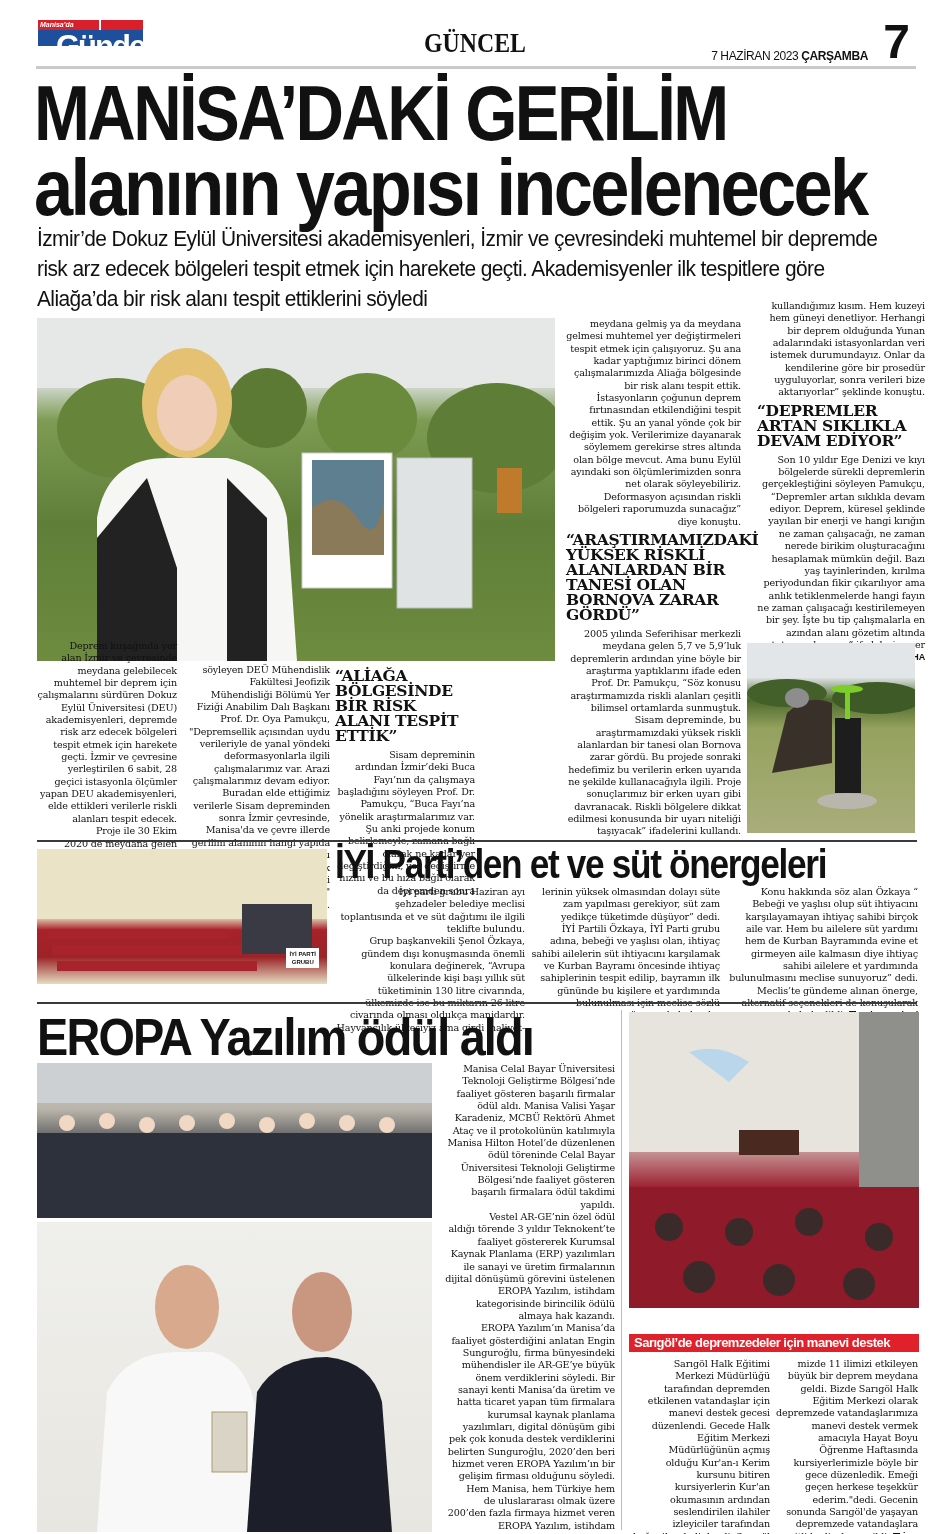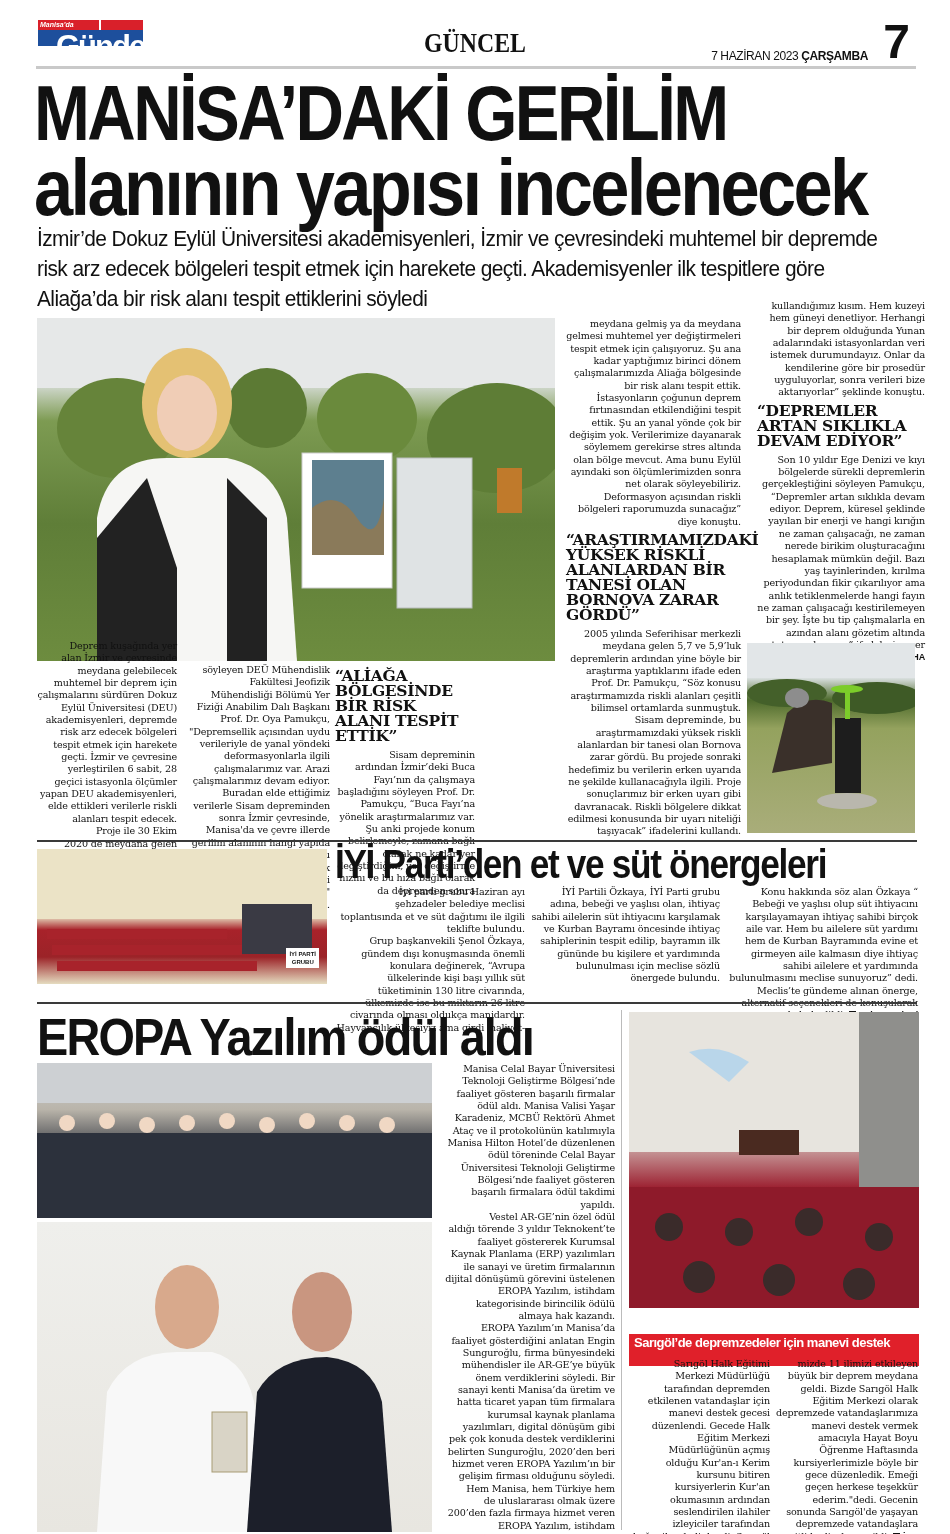--- a/index.html
+++ b/index.html
@@ -35,21 +35,21 @@
 
   
   .photo { overflow: hidden; }
   .ph-main { left: 37px; top: 318px; width: 518px; height: 343px; background: linear-gradient(180deg, #e4e7e8 0%, #dfe3e3 18%, #7d9b52 30%, #5f7e38 60%, #6d8c3f 100%); }
   .ph-station { left: 747px; top: 643px; width: 168px; height: 190px; background: linear-gradient(180deg,#dfe4e6 0%, #dfe4e6 18%, #4d6a2c 30%, #94a25e 45%, #a9ad7a 100%); }
   .ph-council { left: 37px; top: 849px; width: 290px; height: 135px; background: linear-gradient(180deg,#ece4c8 0%, #e8dfc2 50%, #a8222a 60%, #9b2328 80%, #e5dcc0 100%); }
   .ph-group { left: 37px; top: 1063px; width: 395px; height: 155px; background: linear-gradient(180deg,#cfd3d6 0%, #b9b4aa 30%, #2a2e38 60%, #333843 100%); }
   .ph-award { left: 37px; top: 1222px; width: 395px; height: 310px; background: linear-gradient(180deg,#efefec 0%, #e8e6e0 100%); }
   .ph-sarigol { left: 629px; top: 1012px; width: 290px; height: 296px; background: linear-gradient(180deg,#e8e6e1 0%, #dcd7cf 40%, #9a1b2c 60%, #7e1726 100%); }
 
-  .sarigol-bar { left: 629px; top: 1334px; width: 290px; height: 32px; background: #e0202a; color: #fff; font: bold 13px "Liberation Sans", sans-serif; line-height: 18px; padding-left: 5px; letter-spacing: -0.5px; white-space: nowrap; }
+  .sarigol-bar { left: 629px; top: 1334px; width: 290px; height: 18px; background: #e0202a; color: #fff; font: bold 13px "Liberation Sans", sans-serif; line-height: 18px; padding-left: 5px; letter-spacing: -0.5px; white-space: nowrap; }
 
   .rule { background: #3a3a3a; height: 2px; }
   .vrule { background: #bbb; width: 1px; }
   .hl-iyi { left: 335px; top: 842px; font: 900 40px "Liberation Sans", sans-serif; line-height: 44px; letter-spacing: -1.5px; transform: scaleX(0.88); transform-origin: left; white-space: nowrap; }
   .hl-eropa { left: 37px; top: 1010px; font: 900 52px "Liberation Sans", sans-serif; line-height: 54px; letter-spacing: -2px; transform: scaleX(0.9); transform-origin: left; white-space: nowrap; }
 
   .mini-label { position:absolute; right:8px; bottom:16px; background:#fff; color:#111; font: bold 6px "Liberation Sans", sans-serif; padding: 2px 3px; text-align:center; line-height:8px; }
 </style>
 </head>
 <body>
@@ -151,20 +151,21 @@
       <div>İYİ PARTİ</div>
       <div>GRUBU</div>
     </div>
 </div>
 <div class="abs hl-iyi">İYİ Parti’den et ve süt önergeleri</div>
 <div class="abs body" style="left:335px;top:886px;width:190px;">
   <p>İyi parti grubu Haziran ayı şehzadeler belediye meclisi toplantısında et ve süt dağıtımı ile ilgili teklifte bulundu.</p>
   <p>Grup başkanvekili Şenol Özkaya, gündem dışı konuşmasında önemli konulara değinerek, “Avrupa ülkelerinde kişi başı yıllık süt tüketiminin 130 litre civarında, ülkemizde ise bu miktarın 26 litre civarında olması oldukça manidardır. Hayvancılık ülkesiyiz ama girdi maliyet-</p>
 </div>
 <div class="abs body" style="left:530px;top:886px;width:190px;">
+  <p class="noind">lerinin yüksek olmasından dolayı süte zam yapılması gerekiyor, süt zam yedikçe tüketimde düşüyor” dedi.</p>
   <p>İYİ Partili Özkaya, İYİ Parti grubu adına, bebeği ve yaşlısı olan, ihtiyaç sahibi ailelerin süt ihtiyacını karşılamak ve Kurban Bayramı öncesinde ihtiyaç sahiplerinin tespit edilip, bayramın ilk gününde bu kişilere et yardımında bulunulması için meclise sözlü önergede bulundu.</p>
 </div>
 <div class="abs body" style="left:726px;top:886px;width:192px;">
   <p class="noind"><span>Konu hakkında söz alan Özkaya “ Bebeği ve yaşlısı olup süt ihtiyacını karşılayamayan ihtiyaç sahibi birçok aile var. Hem bu ailelere süt yardımı hem de Kurban Bayramında evine et girmeyen aile kalmasın diye ihtiyaç sahibi ailelere et yardımında bulunulmasını meclise sunuyoruz” dedi. Meclis’te gündeme alınan önerge, alternatif seçenekleri de konuşularak kabul edildi.</span> <span class="sig"><span class="sq"></span><span>Haber Merkezi</span></span></p>
 </div>
 
 <div class="abs rule" style="left:37px;top:1002px;width:880px;"></div>
 
 <div class="abs hl-eropa">EROPA Yazılım ödül aldı</div>
 <div class="abs photo ph-group">

